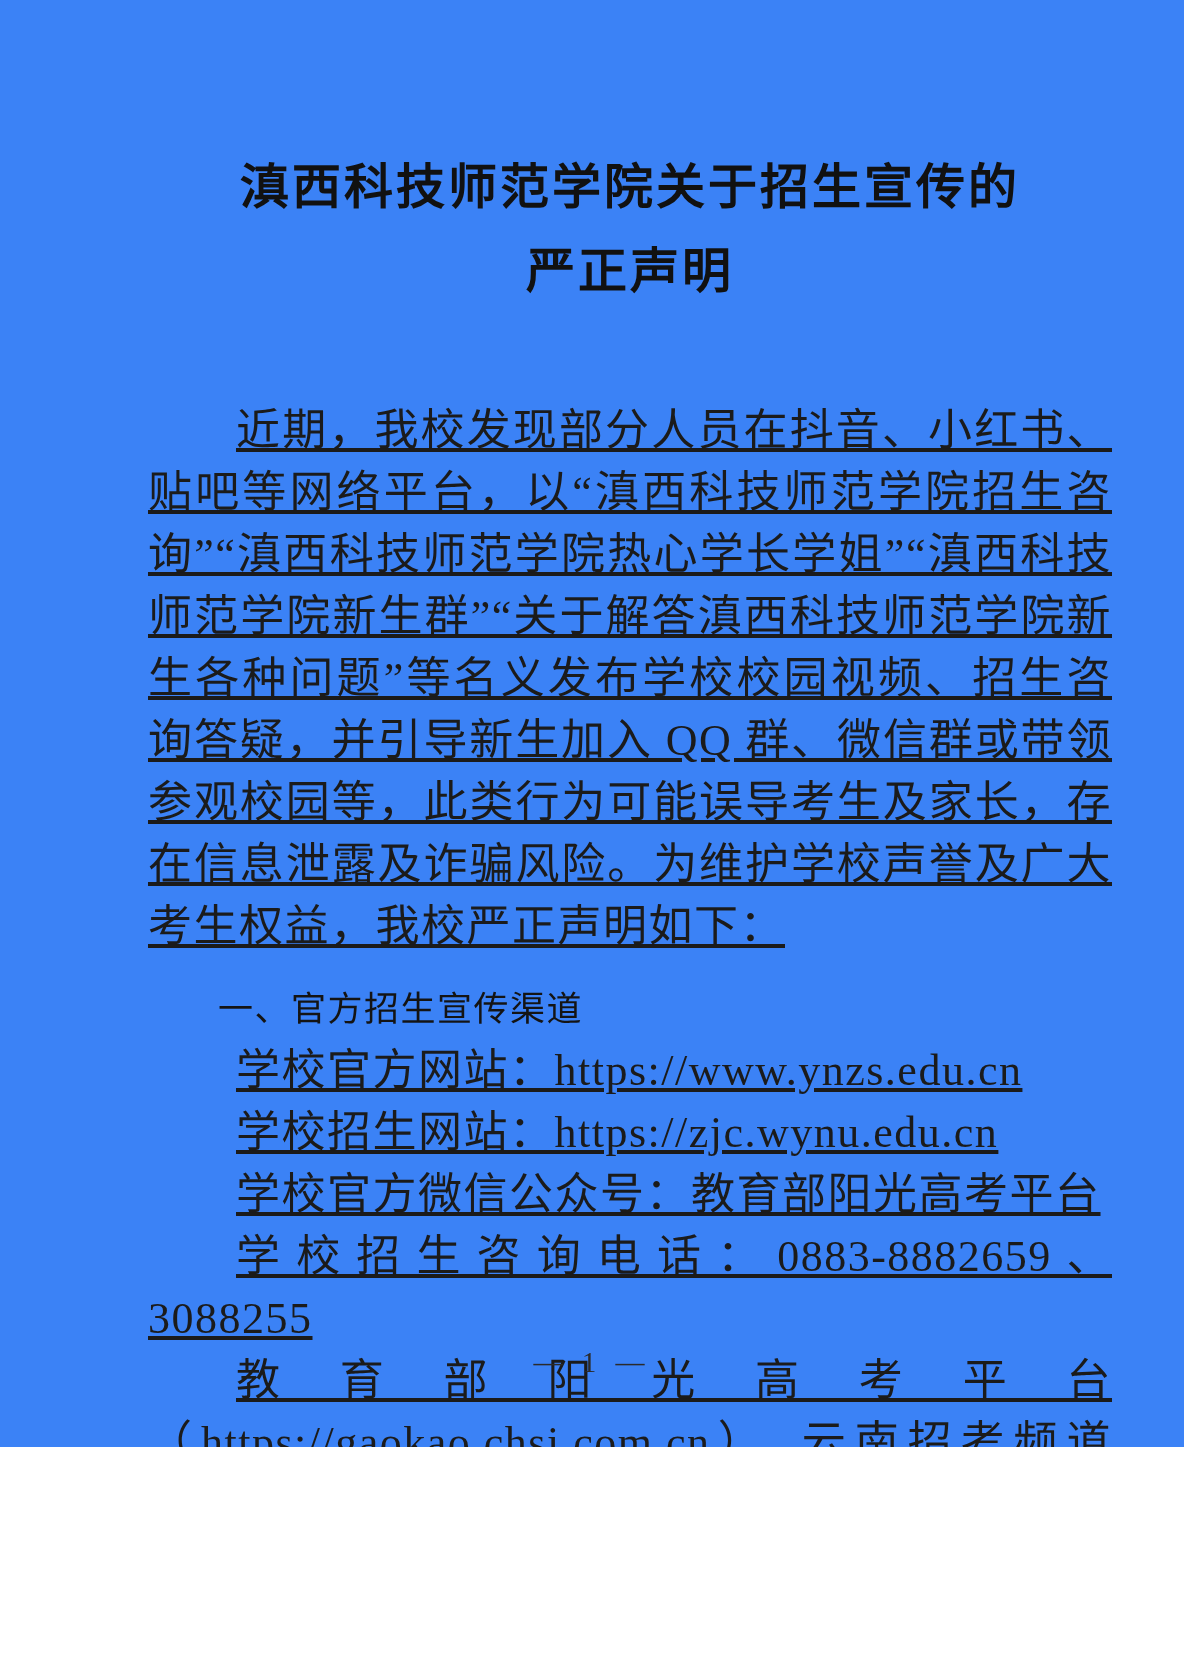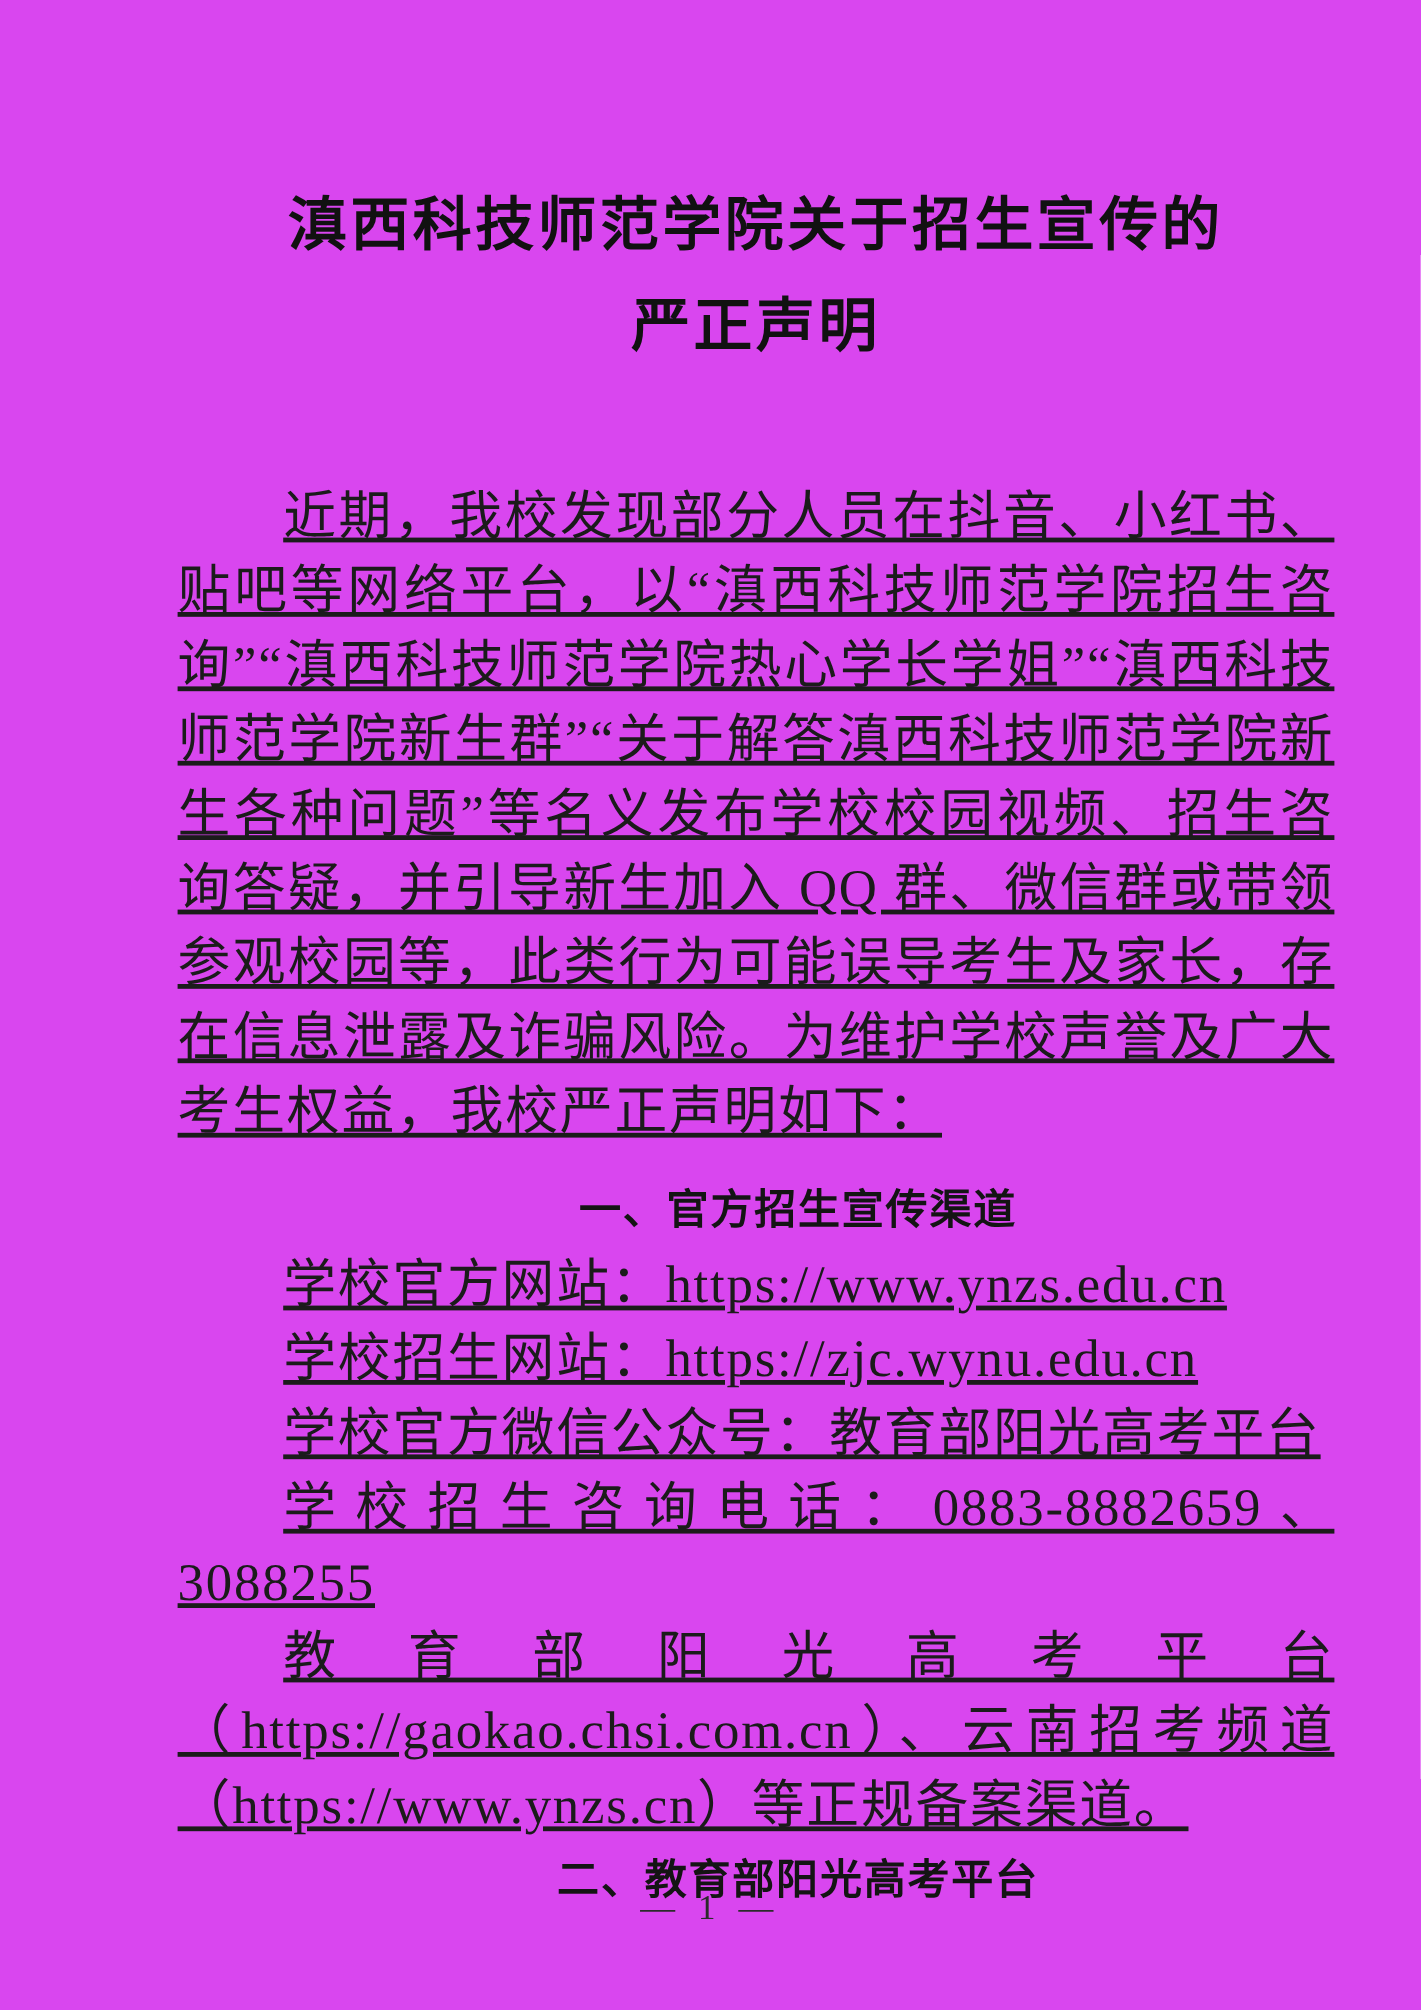--- a/index.html
+++ b/index.html
@@ -3,22 +3,22 @@
 <meta charset="utf-8">
 <style>
   html, body {
     margin: 0;
     padding: 0;
     background: #ffffff;
   }
   .page {
     position: relative;
     width: 1184px;
-    height: 1675px;
-    background: #d946ef;
+    height: 1447px;
+    background: #3b82f6;
     color: #1b1b1b;
     font-family: "Liberation Serif", "DejaVu Serif", serif;
     overflow: hidden;
     box-sizing: border-box;
     padding: 146px 72px 0 148px;
   }
   .doc-title {
     margin: 0 0 86px 0;
     text-align: center;
     font-size: 49px;
@@ -42,24 +42,23 @@
   }
   .para.cutoff {
     text-align-last: justify;
   }
   .heading {
     margin: 0;
     font-size: 35px;
     line-height: 62px;
     letter-spacing: 1.5px;
     text-indent: 2em;
-    font-weight: 700;
+    font-weight: 400;
     font-family: "Liberation Sans", "DejaVu Sans", sans-serif;
     color: #141414;
-    text-align: center;
   }
   .heading.first {
     margin-top: 20px;
   }
   .page-footer {
     position: absolute;
     left: 0;
     right: 0;
     bottom: 68px;
     text-align: center;

